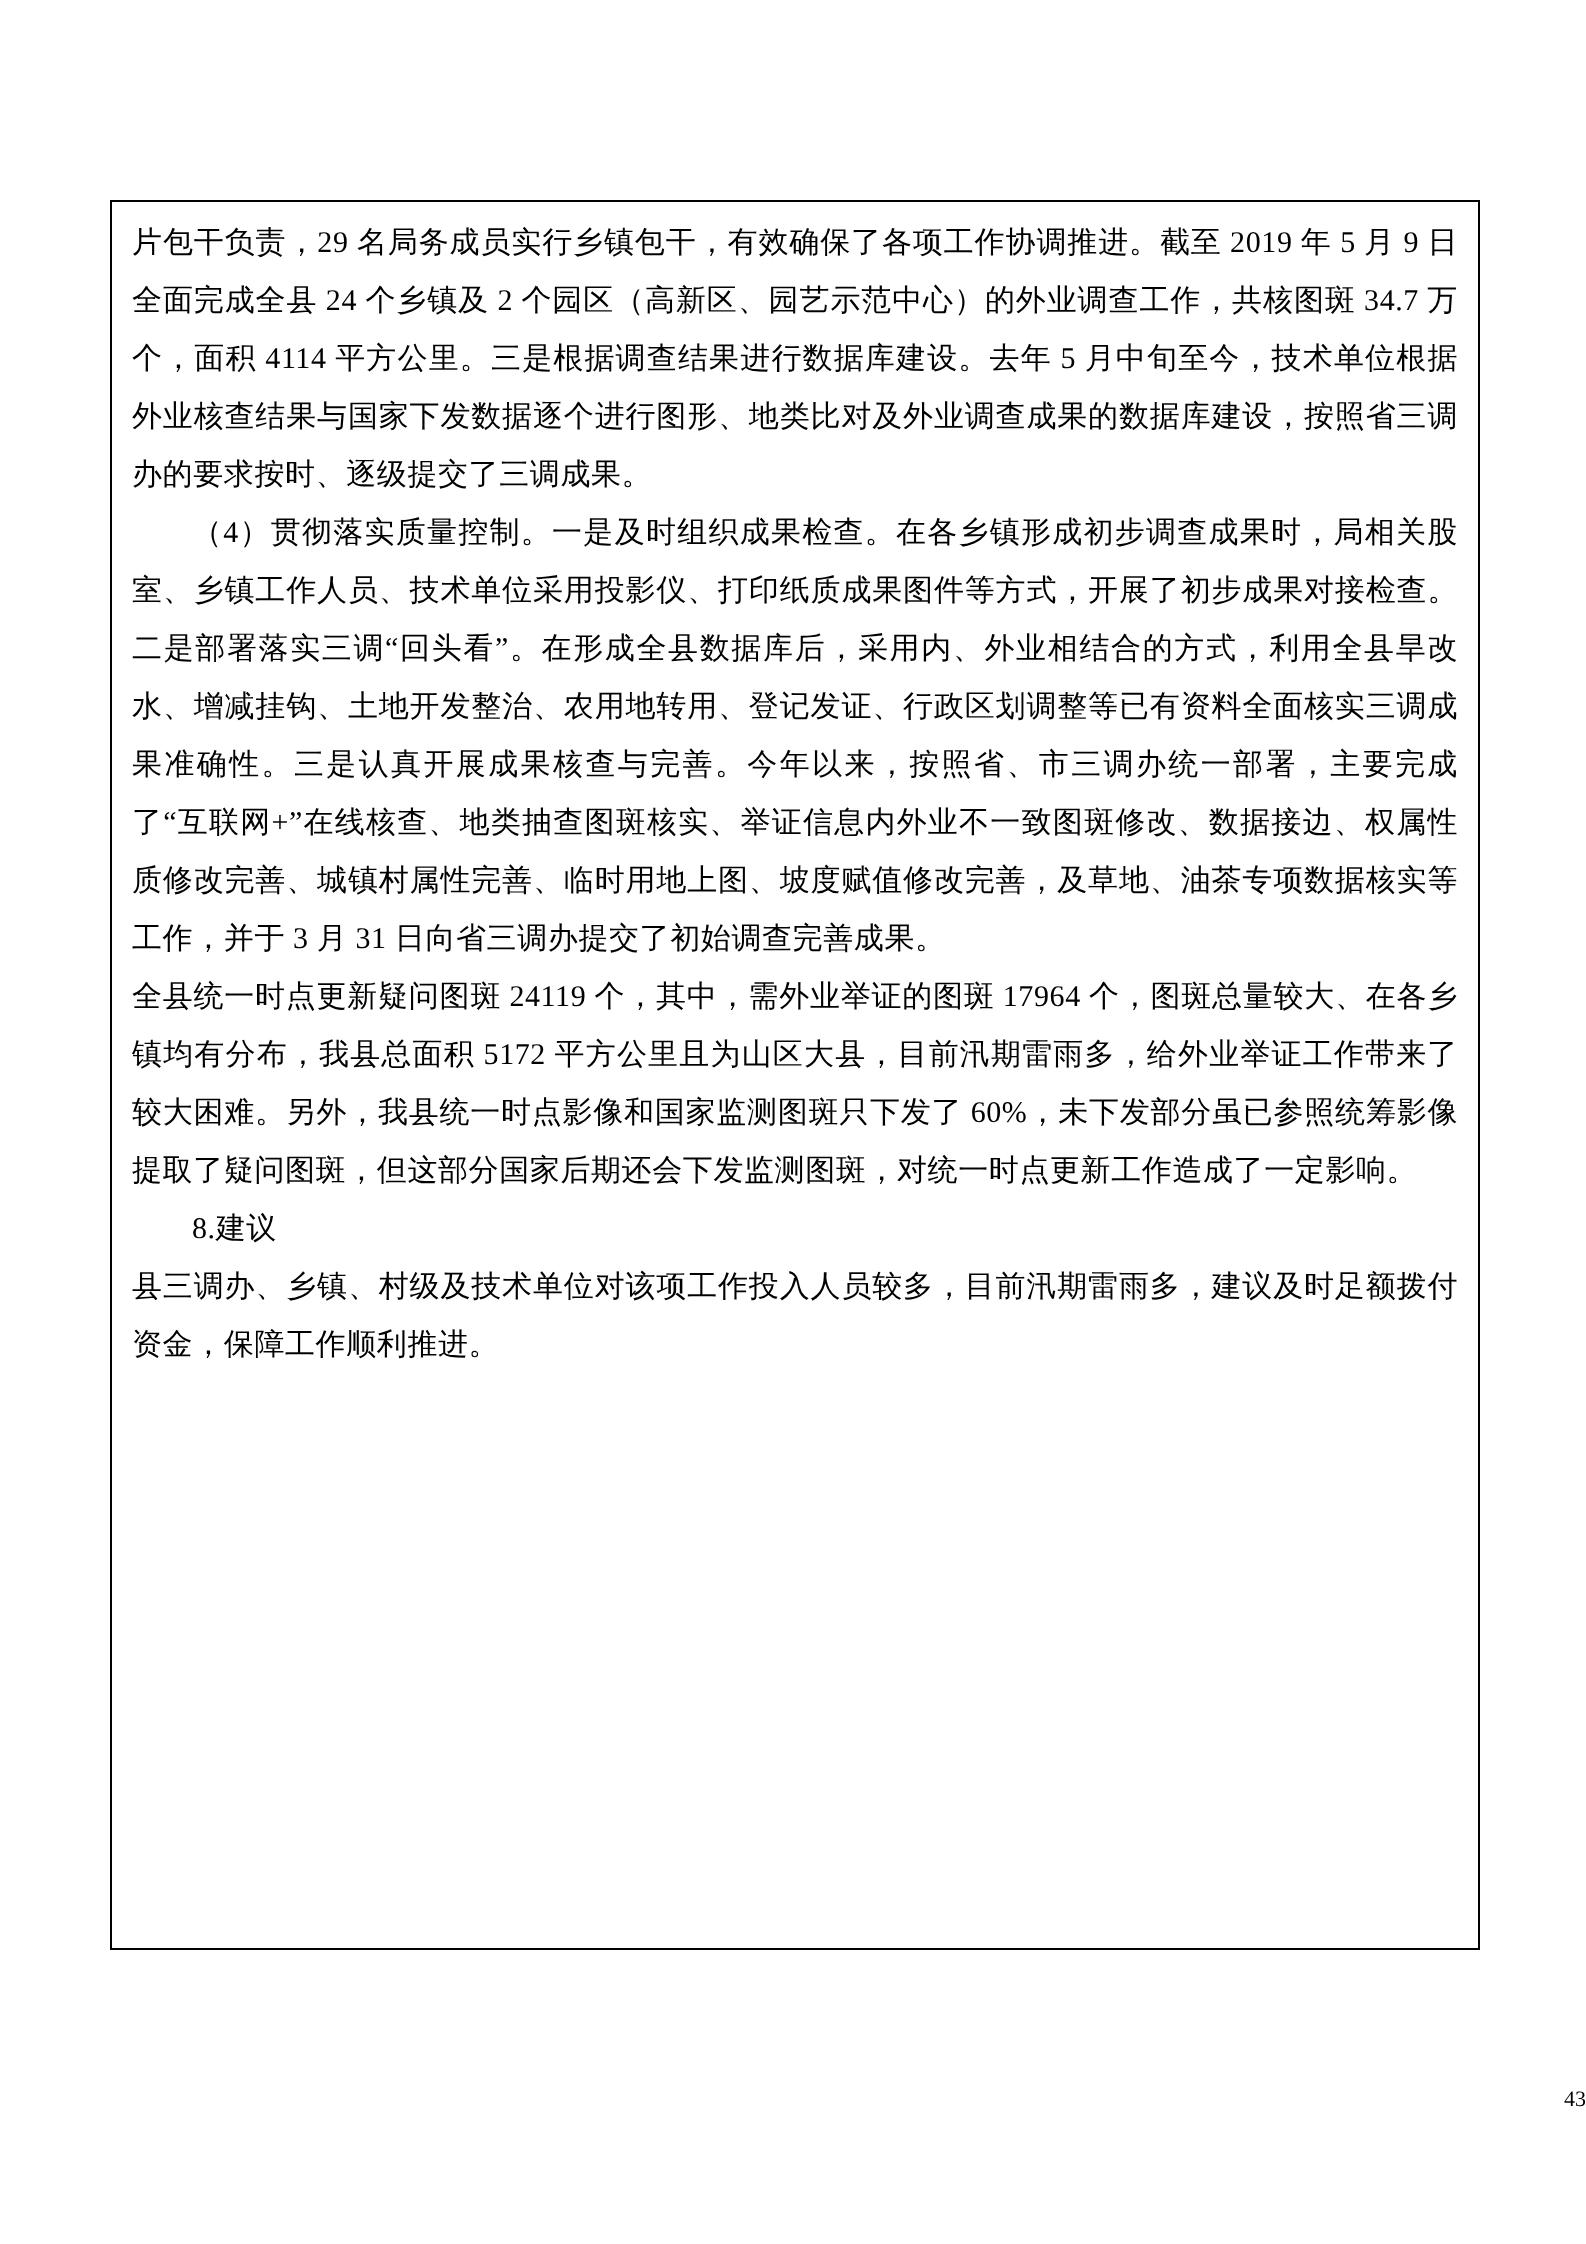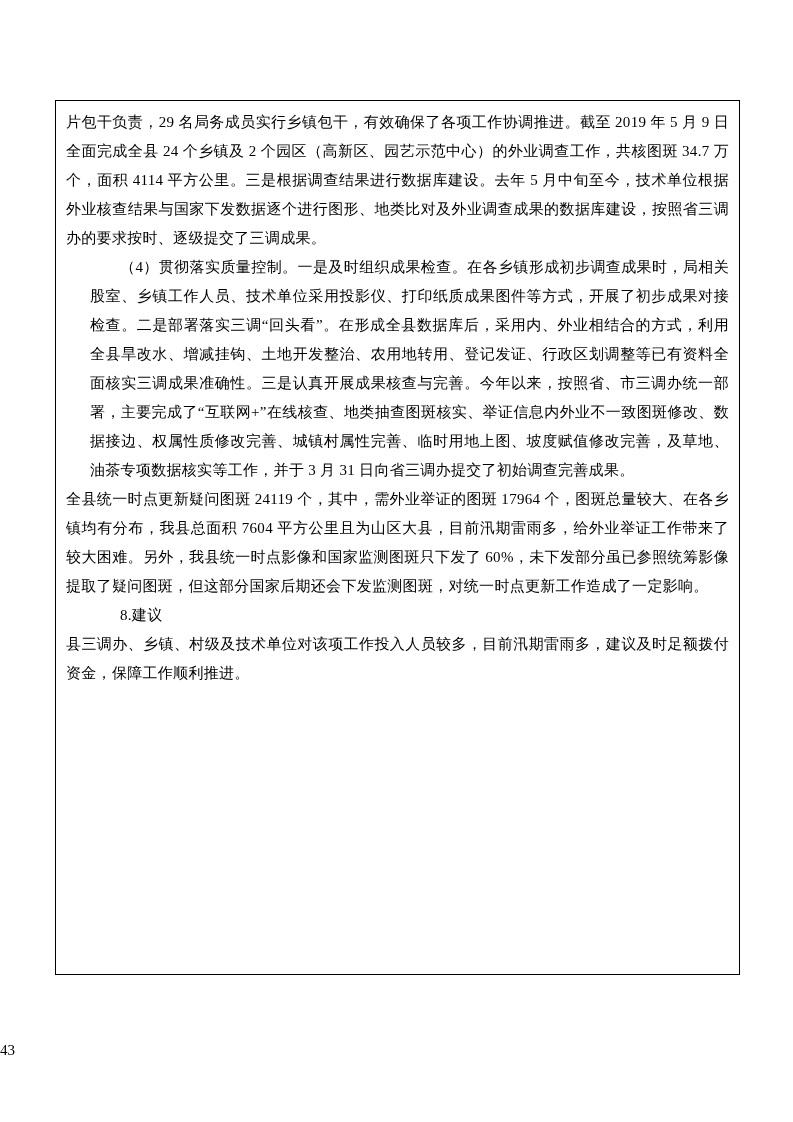--- a/index.html
+++ b/index.html
@@ -29,45 +29,44 @@
   }
   .para {
     font-size: 15px;
     line-height: 29px;
     text-align: justify;
     letter-spacing: 0.3px;
     word-break: break-all;
   }
   .para.indent {
     text-indent: 2em;
-    margin-left: 24px;
   }
   .page-number {
     position: absolute;
     left: 0;
     right: 0;
     top: 1042px;
-    text-align: left;
-    font-size: 15px;
+    text-align: right;
+    font-size: 11px;
     line-height: 16px;
   }
 </style>
 </head>
 <body>
 
 <div class="page">
 
   <div class="table-cell">
 
     <p class="para">片包干负责，29 名局务成员实行乡镇包干，有效确保了各项工作协调推进。截至 2019 年 5 月 9 日全面完成全县 24 个乡镇及 2 个园区（高新区、园艺示范中心）的外业调查工作，共核图斑 34.7 万个，面积 4114 平方公里。三是根据调查结果进行数据库建设。去年 5 月中旬至今，技术单位根据外业核查结果与国家下发数据逐个进行图形、地类比对及外业调查成果的数据库建设，按照省三调办的要求按时、逐级提交了三调成果。</p>
 
     <p class="para indent">（4）贯彻落实质量控制。一是及时组织成果检查。在各乡镇形成初步调查成果时，局相关股室、乡镇工作人员、技术单位采用投影仪、打印纸质成果图件等方式，开展了初步成果对接检查。二是部署落实三调“回头看”。在形成全县数据库后，采用内、外业相结合的方式，利用全县旱改水、增减挂钩、土地开发整治、农用地转用、登记发证、行政区划调整等已有资料全面核实三调成果准确性。三是认真开展成果核查与完善。今年以来，按照省、市三调办统一部署，主要完成了“互联网+”在线核查、地类抽查图斑核实、举证信息内外业不一致图斑修改、数据接边、权属性质修改完善、城镇村属性完善、临时用地上图、坡度赋值修改完善，及草地、油茶专项数据核实等工作，并于 3 月 31 日向省三调办提交了初始调查完善成果。</p>
 
 
-    <p class="para">全县统一时点更新疑问图斑 24119 个，其中，需外业举证的图斑 17964 个，图斑总量较大、在各乡镇均有分布，我县总面积 7604 平方公里且为山区大县，目前汛期雷雨多，给外业举证工作带来了较大困难。另外，我县统一时点影像和国家监测图斑只下发了 60%，未下发部分虽已参照统筹影像提取了疑问图斑，但这部分国家后期还会下发监测图斑，对统一时点更新工作造成了一定影响。</p>
+    <p class="para">全县统一时点更新疑问图斑 24119 个，其中，需外业举证的图斑 17964 个，图斑总量较大、在各乡镇均有分布，我县总面积 5172 平方公里且为山区大县，目前汛期雷雨多，给外业举证工作带来了较大困难。另外，我县统一时点影像和国家监测图斑只下发了 60%，未下发部分虽已参照统筹影像提取了疑问图斑，但这部分国家后期还会下发监测图斑，对统一时点更新工作造成了一定影响。</p>
 
     <p class="para indent">8.建议</p>
 
     <p class="para">县三调办、乡镇、村级及技术单位对该项工作投入人员较多，目前汛期雷雨多，建议及时足额拨付资金，保障工作顺利推进。</p>
 
   </div>
 
   <div class="page-number">43</div>
 
 </div>

